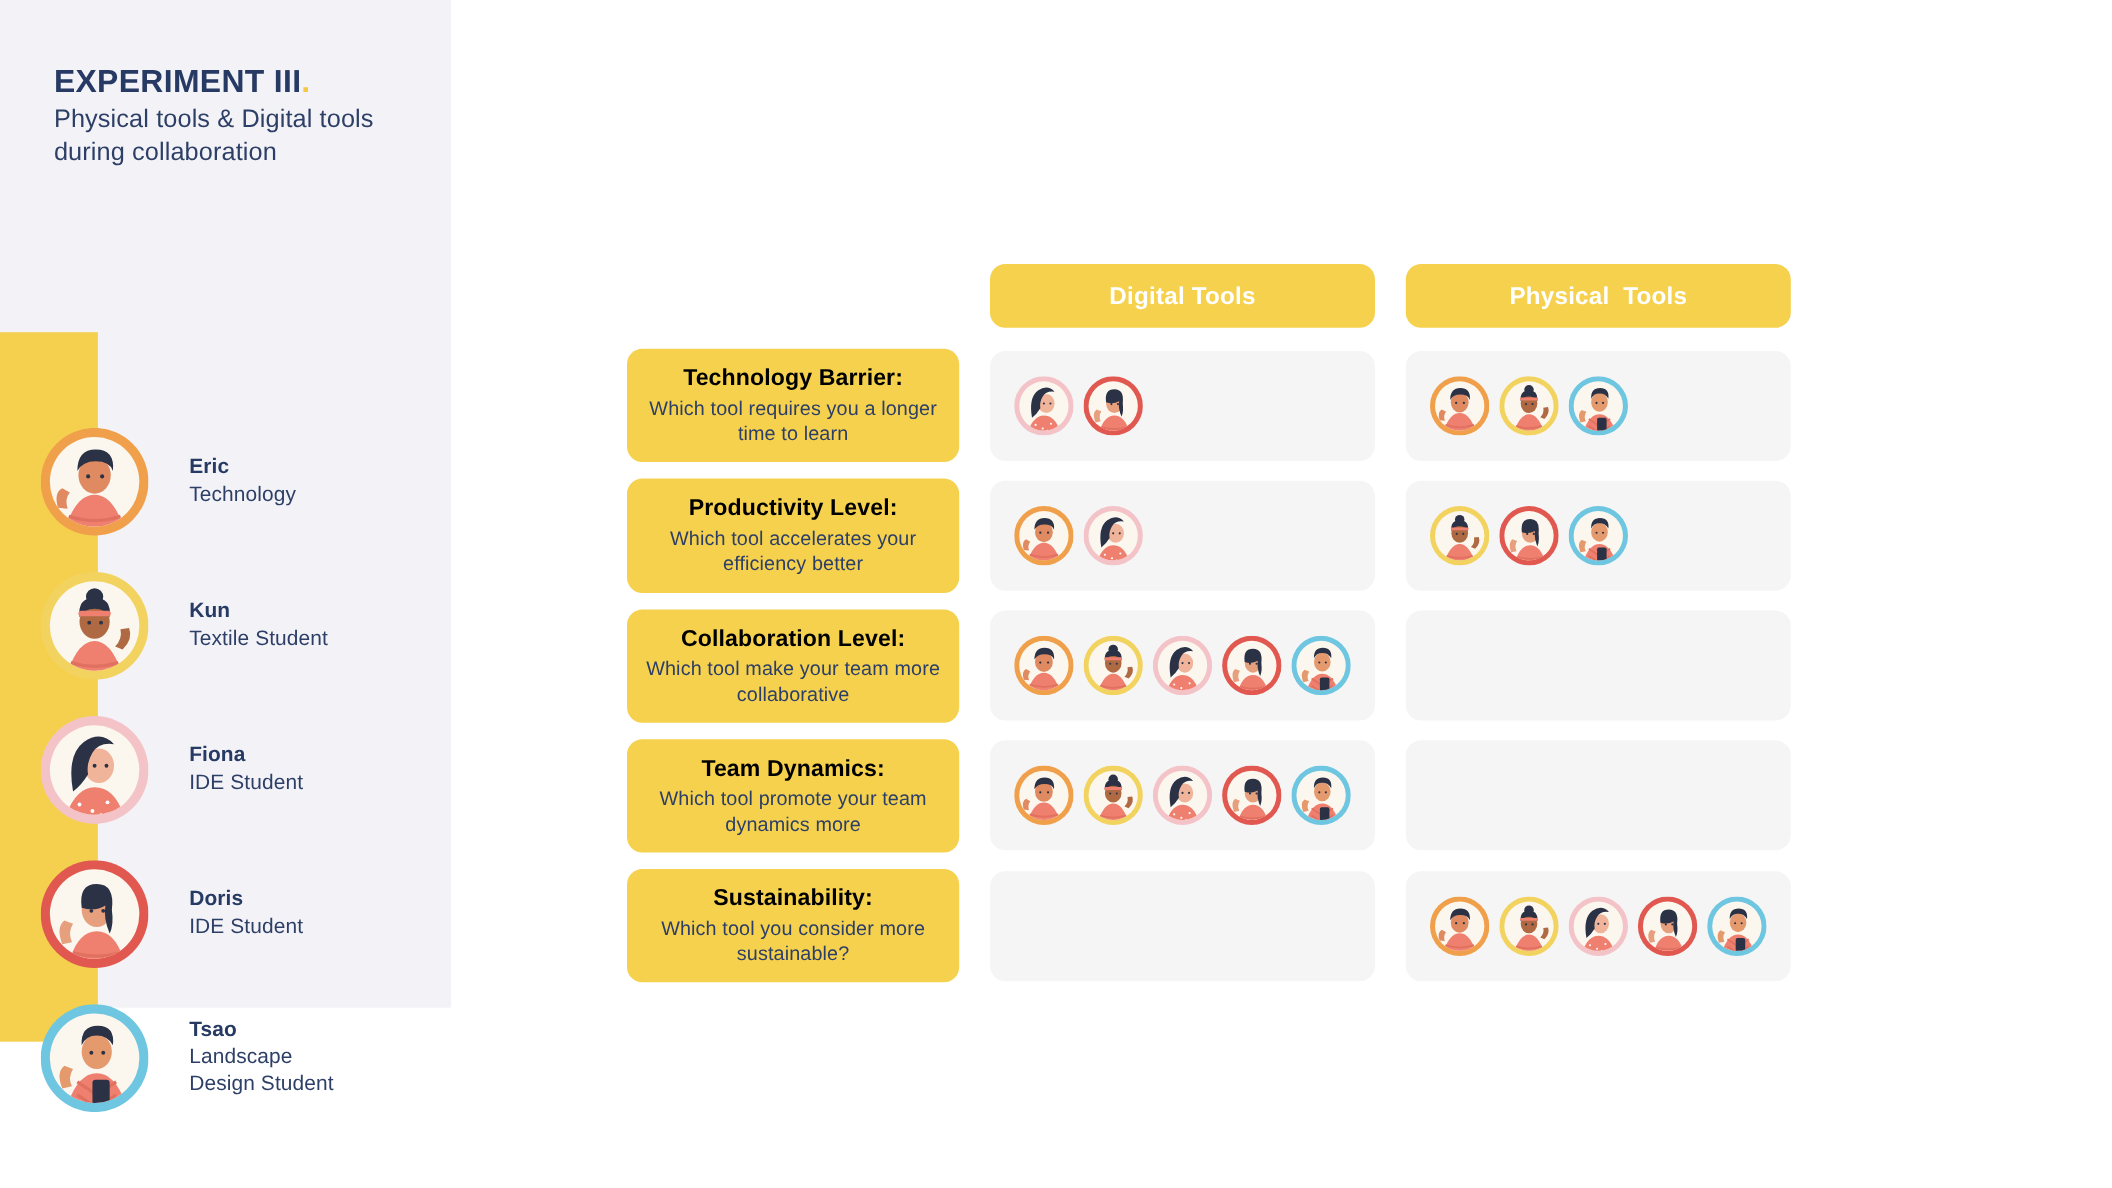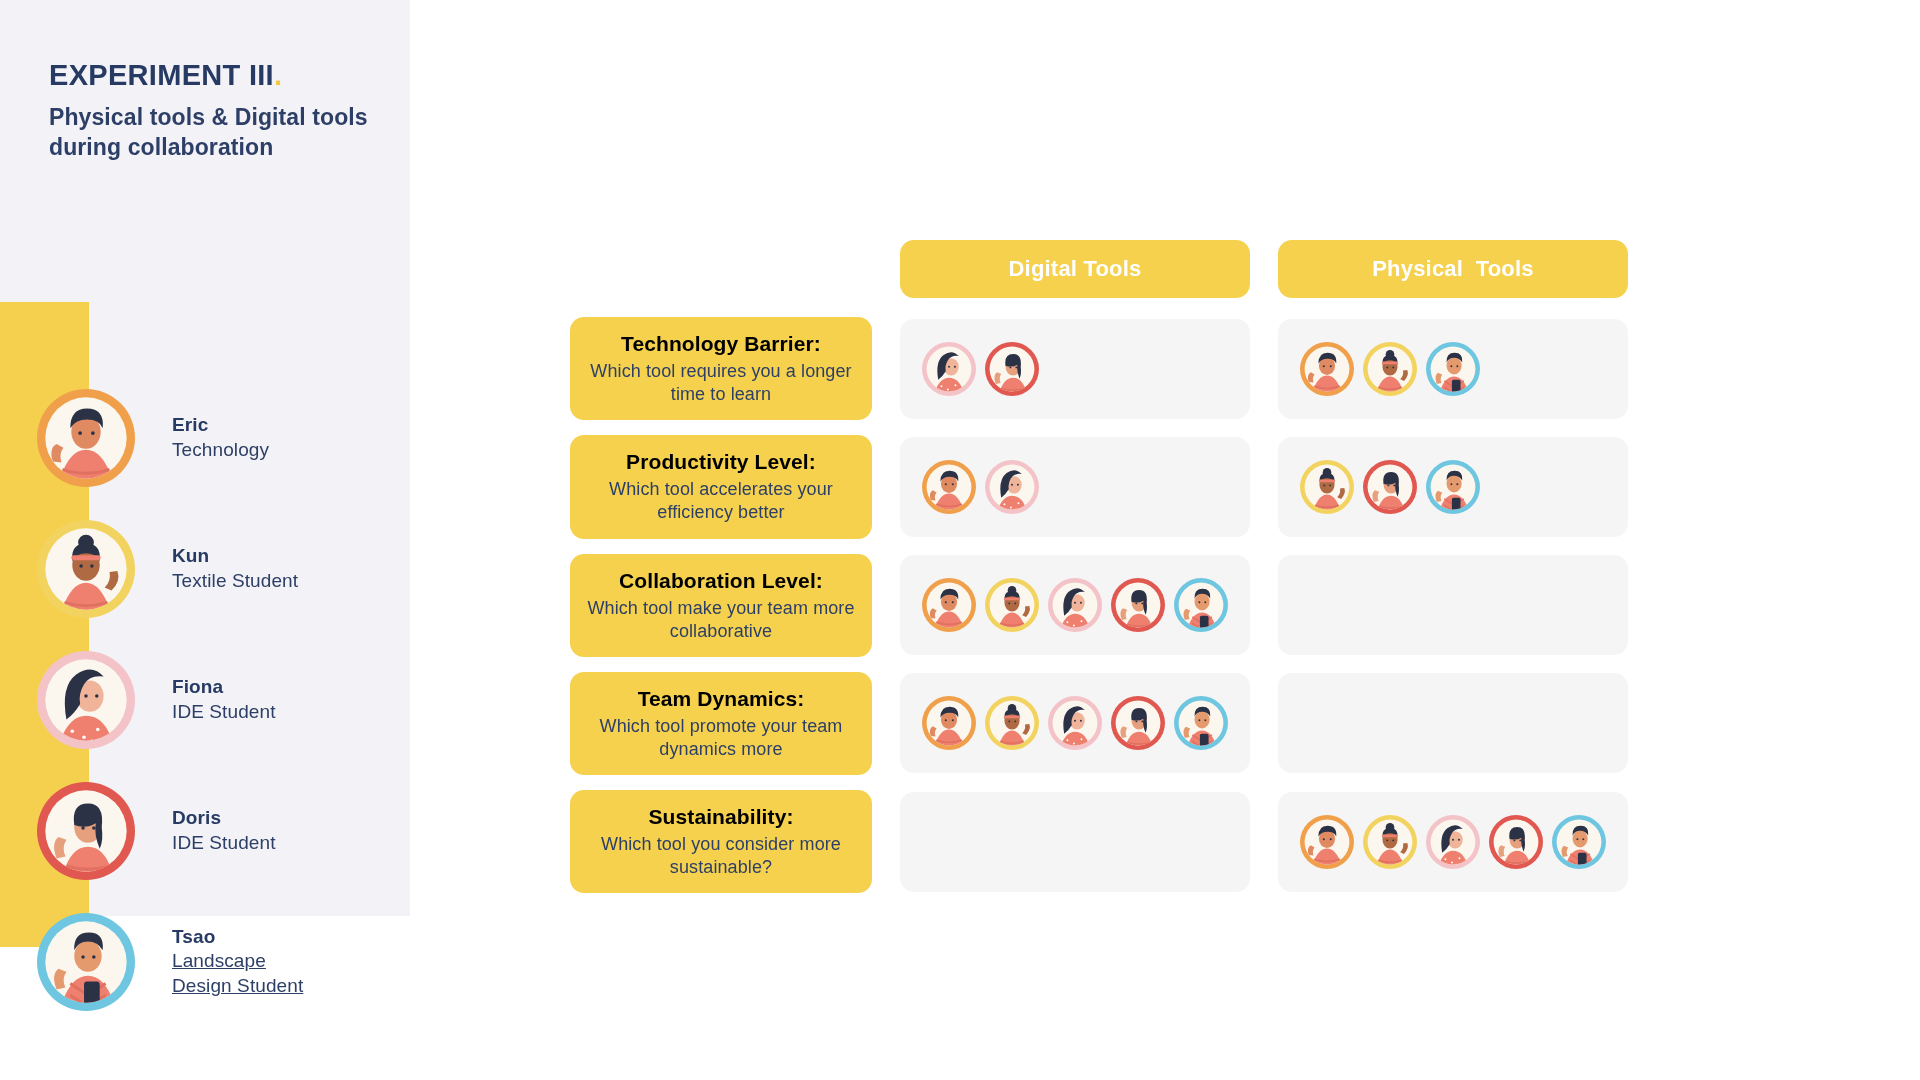--- a/index.html
+++ b/index.html
@@ -37,23 +37,23 @@
   }
   #exp-title .dot { color: #f5c842; }
   #activity-title {
     margin-top: 43px;
     font-size: 25px;
     font-weight: bold;
     color: #263a63;
     letter-spacing: 0.1px;
   }
   #activity-sub {
-    margin-top: 10px;
+    margin-top: 0;
     font-size: 23px;
-    font-weight: bold;
+    font-weight: normal;
     color: #2d3f66;
     line-height: 1.33;
     letter-spacing: 0.1px;
   }
 
   
   #participants {
     position: absolute;
     left: 12px; top: 372px;
     width: 410px;
@@ -293,21 +293,21 @@
               <ellipse cx="52" cy="44" rx="14" ry="16" fill="#e59a6e"></ellipse>
               <path d="M38 38 q-1 -18 15 -18 q16 0 14 18 q-5 -9 -15 -9 q-10 0 -14 9 z" fill="#2b3246"></path>
               <circle cx="47" cy="45" r="1.8" fill="#2b3246"></circle>
               <circle cx="58" cy="45" r="1.8" fill="#2b3246"></circle>
               <rect x="48" y="70" width="16" height="24" rx="3" fill="#2b3246"></rect>
               <text x="56" y="88" font-family="Liberation Sans, sans-serif" font-size="15" font-weight="bold" fill="#2b3246" text-anchor="middle">P</text>
             </g>
   </svg></div>
         <div class="p-text">
           <div class="p-name">Tsao</div>
-          <div class="p-role" style="white-space: pre-line; text-decoration: underline;">Landscape
+          <div class="p-role" style="white-space: pre-line;">Landscape
 Design Student</div>
         </div>
       </div>
     </div>
 </div>
 
 <div id="matrix">
   <div id="col-headers">
       <div class="col-header">Digital Tools</div>
       <div class="col-header">Physical  Tools</div>

